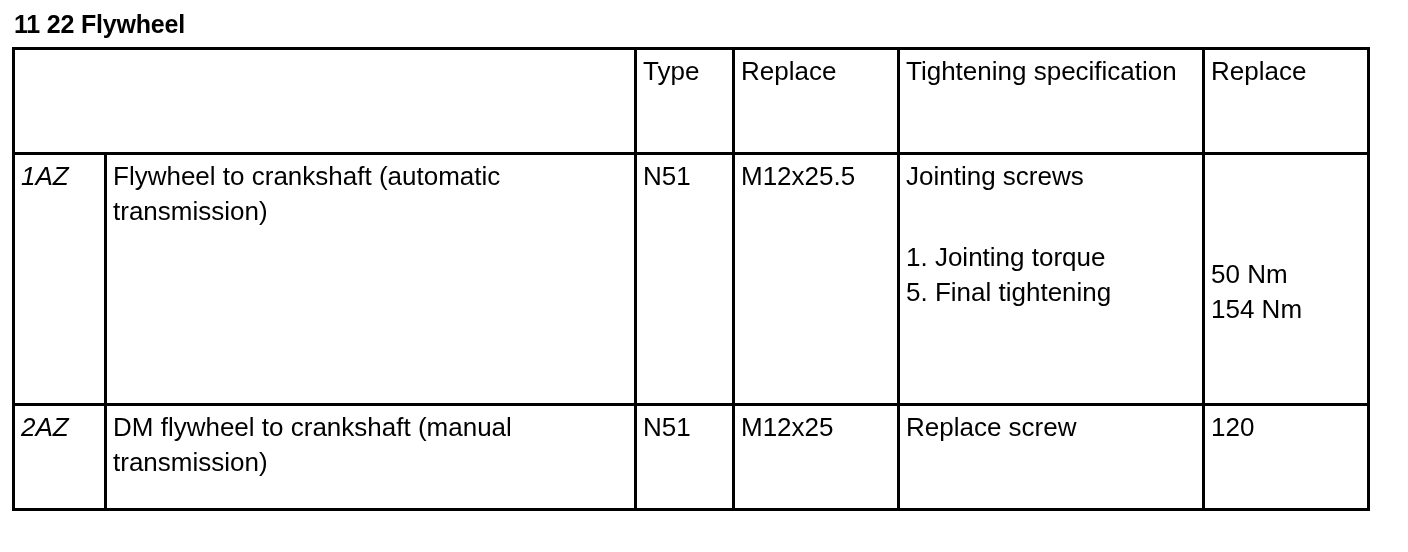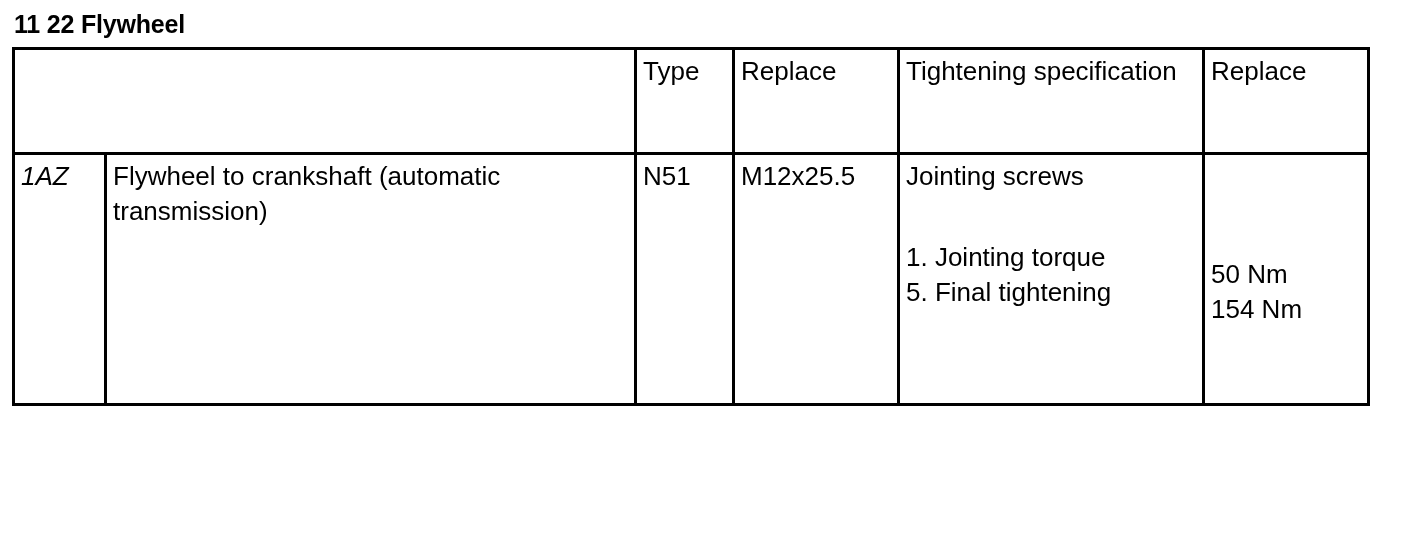--- a/index.html
+++ b/index.html
@@ -118,16 +118,28 @@
           <span class="gap"></span>
           <div class="line">1. Jointing torque</div>
           <div class="line">5. Final tightening</div>
         </td>
         <td class="meas-lines">
           <span class="spacer"></span>
           <div class="line">50 Nm</div>
           <div class="line">154 Nm</div>
         </td>
       </tr>
+      <tr class="row-second">
+        <td class="cell-id">2AZ</td>
+        <td class="cell-desc">DM flywheel to crankshaft (manual transmission)</td>
+        <td>N51</td>
+        <td>M12x25</td>
+        <td class="spec-lines">
+          <div class="line">Replace screw</div>
+        </td>
+        <td class="meas-lines">
+          <div class="line">120</div>
+        </td>
+      </tr>
     </tbody>
   </table>
 
 </div>
 
 </body></html>

